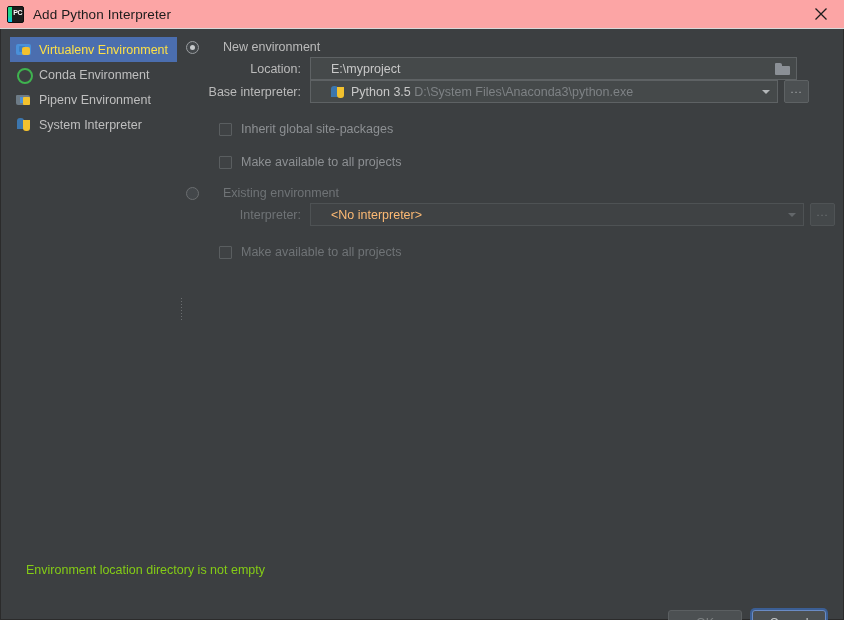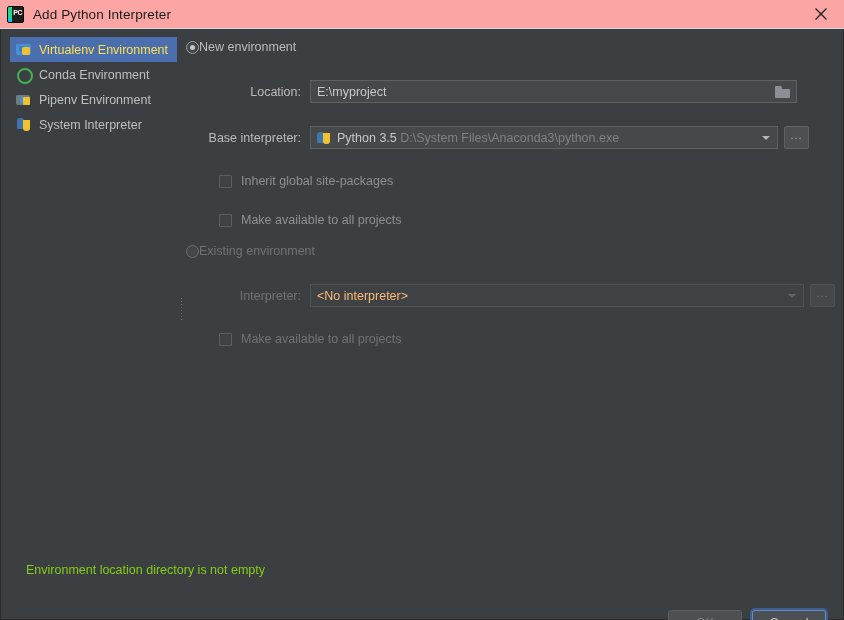--- a/index.html
+++ b/index.html
@@ -172,45 +172,45 @@
   }
   .radio.checked { border-color: #9a9da0; }
   .radio.checked::after {
     content: "";
     position: absolute;
     left: 3px; top: 3px;
     width: 5px; height: 5px;
     border-radius: 50%;
     background: #c7cacc;
   }
-  .radio-label { margin-left: 0; color: #bbbbbb; }
+  .radio-label { margin-left: 24px; color: #bbbbbb; }
   .radio-label.dim { color: #6f7376; }
 
   .form-row {
     display: flex;
     align-items: center;
-    margin-top: 23px;
+    margin-top: 0;
   }
   .form-label {
     width: 124px;
     text-align: right;
     padding-right: 9px;
     color: #bbbbbb;
     font-size: 12.5px;
     flex: 0 0 auto;
   }
   .form-label.dim { color: #6f7376; }
 
   .field {
     height: 23px;
     background: #45494a;
     border: 1px solid #5e6264;
     display: flex;
     align-items: center;
-    padding: 0 4px 0 6px;
+    padding: 0 4px 0 20px;
     color: #c8c8c8;
     font-size: 12.5px;
     position: relative;
   }
   .field.disabled {
     background: #3f4244;
     border-color: #4e5254;
     color: #fdba74;
   }
   .field .val { flex: 1 1 auto; white-space: nowrap; overflow: hidden; }
@@ -273,21 +273,21 @@
     flex: 0 0 auto;
     letter-spacing: 1px;
     line-height: 8px;
     padding-bottom: 5px;
   }
   .dots-btn.dim { color: #6f7376; background: #44484a; border-color: #4f5355; }
 
   .check-row {
     display: flex;
     align-items: center;
-    margin-top: 25px;
+    margin-top: 19px;
     padding-left: 33px;
   }
   .checkbox {
     width: 13px; height: 13px;
     border: 1px solid #5a5e60;
     background: #3f4244;
     flex: 0 0 auto;
     border-radius: 1px;
   }
   .check-label {

